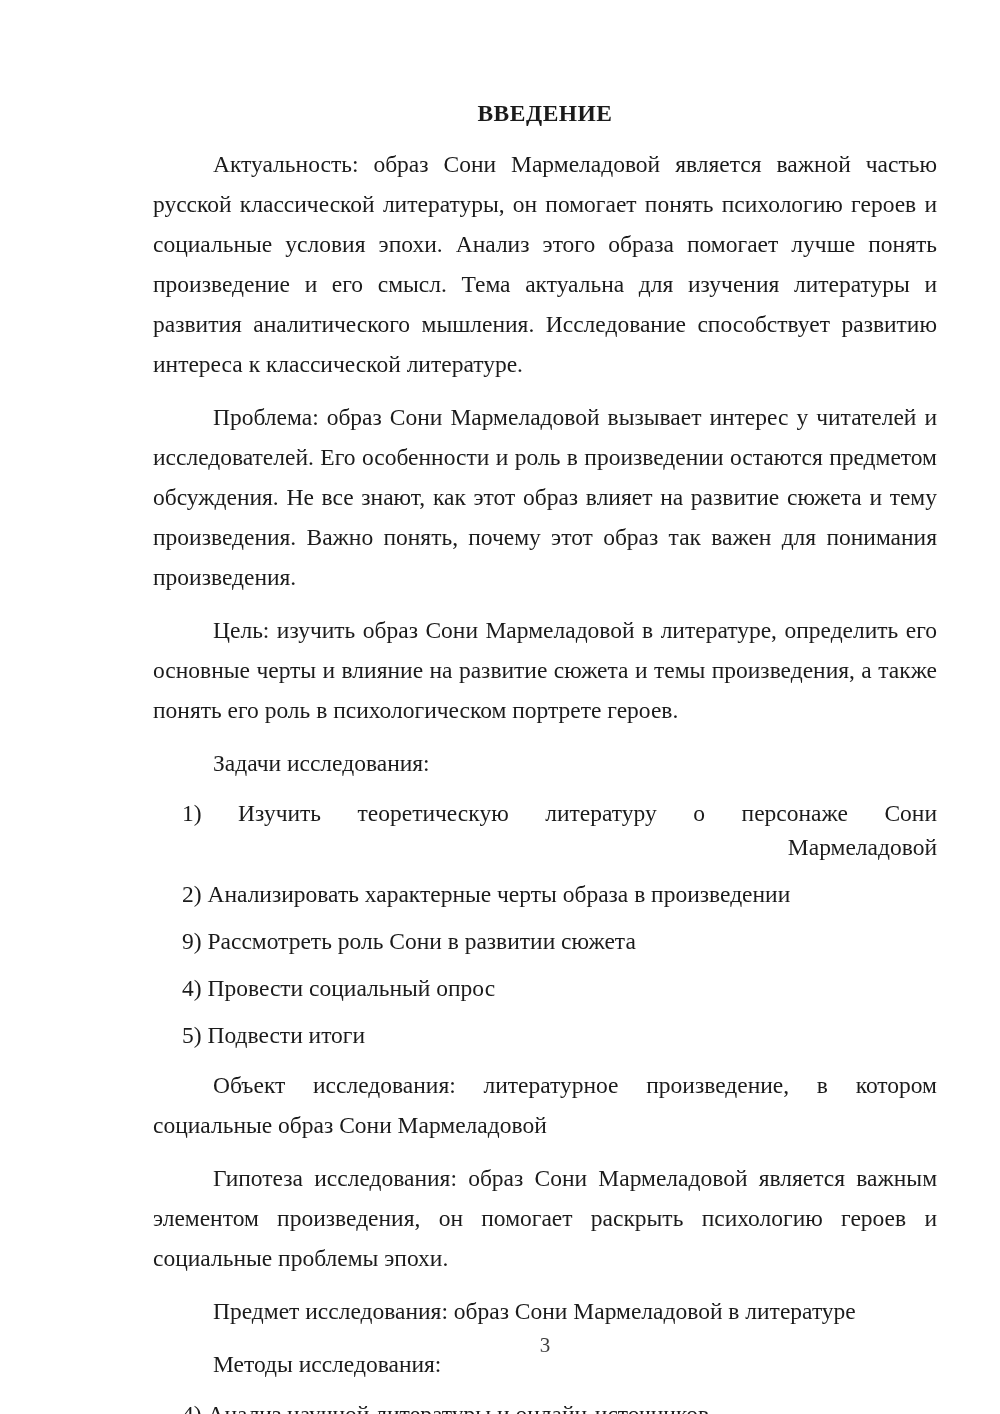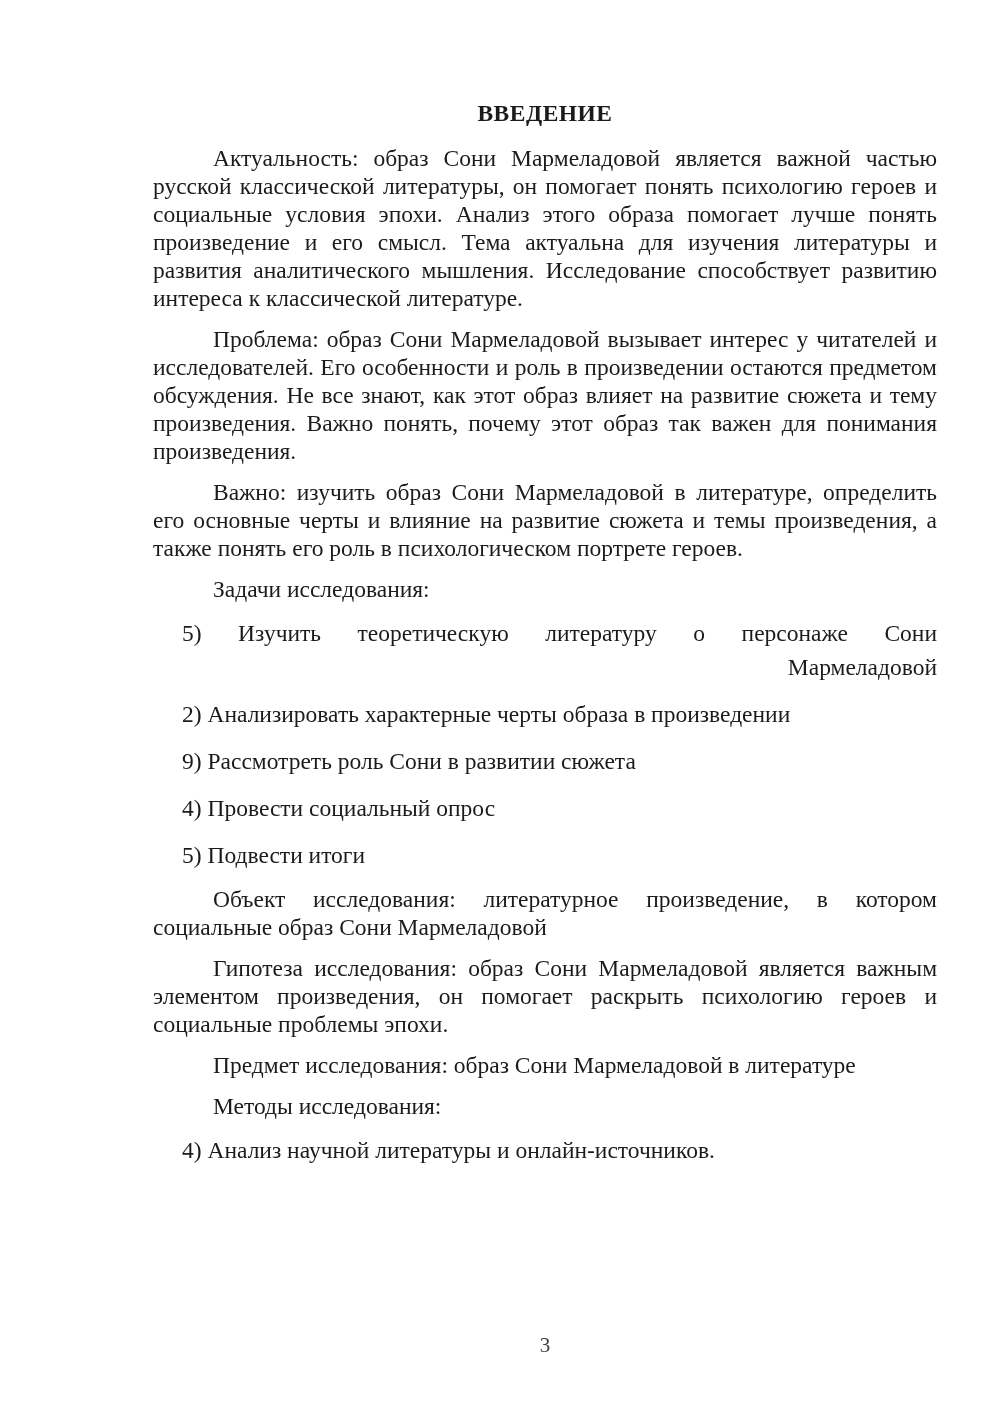--- a/index.html
+++ b/index.html
@@ -23,21 +23,21 @@
   .doc-title {
     font-size: 23.5px;
     font-weight: bold;
     text-align: center;
     line-height: 34px;
     margin: 0 0 14px 0;
     letter-spacing: 0.5px;
   }
   .para {
     margin: 0 0 13px 0;
-    line-height: 28px;
+    line-height: 40px;
     text-align: justify;
     text-indent: 60px;
   }
   .item {
     margin: 0 0 13px 0;
     line-height: 34px;
     text-align: justify;
     text-indent: 29px;
   }
   .task1-line1 {
@@ -66,26 +66,26 @@
 <body>
 
 <div class="page">
 
   <h1 class="doc-title">ВВЕДЕНИЕ</h1>
 
   <p class="para">Актуальность: образ Сони Мармеладовой является важной частью русской классической литературы, он помогает понять психологию героев и социальные условия эпохи. Анализ этого образа помогает лучше понять произведение и его смысл. Тема актуальна для изучения литературы и развития аналитического мышления. Исследование способствует развитию интереса к классической литературе.</p>
 
   <p class="para">Проблема: образ Сони Мармеладовой вызывает интерес у читателей и исследователей. Его особенности и роль в произведении остаются предметом обсуждения. Не все знают, как этот образ влияет на развитие сюжета и тему произведения. Важно понять, почему этот образ так важен для понимания произведения.</p>
 
-  <p class="para">Важно: изучить образ Сони Мармеладовой в литературе, определить его основные черты и влияние на развитие сюжета и темы произведения, а также понять его роль в психологическом портрете героев.</p>
+  <p class="para">Цель: изучить образ Сони Мармеладовой в литературе, определить его основные черты и влияние на развитие сюжета и темы произведения, а также понять его роль в психологическом портрете героев.</p>
 
   <p class="para">Задачи исследования:</p>
 
   <p class="item">
-    <span class="task1-line1">5) Изучить теоретическую литературу о персонаже Сони</span>
+    <span class="task1-line1">1) Изучить теоретическую литературу о персонаже Сони</span>
     <span class="task1-line2">Мармеладовой</span>
   </p>
 
   <p class="item">2) Анализировать характерные черты образа в произведении</p>
 
   <p class="item">9) Рассмотреть роль Сони в развитии сюжета</p>
 
   <p class="item">4) Провести социальный опрос</p>
 
   <p class="item">5) Подвести итоги</p>

